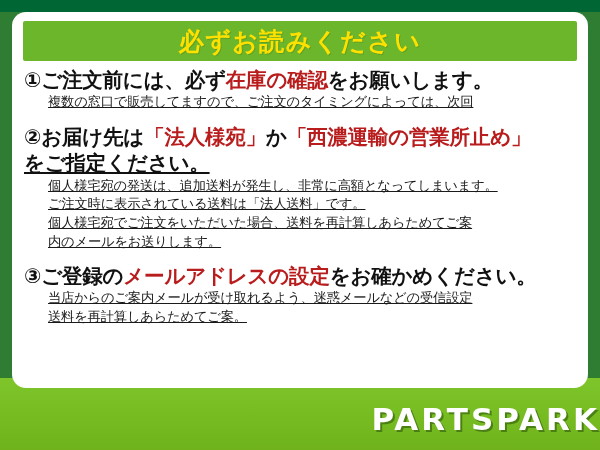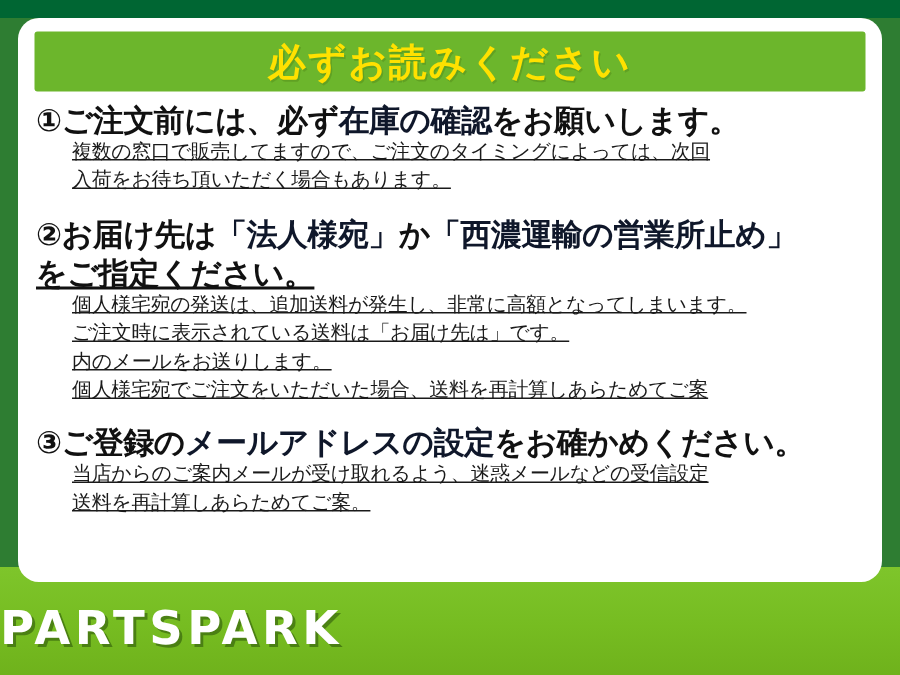--- a/index.html
+++ b/index.html
@@ -75,21 +75,21 @@
     line-height: 1.28;
     letter-spacing: -0.2px;
     white-space: nowrap;
     padding-left: 2px;
   }
   .item-head.wrapline {
     padding-left: 2px;
     text-decoration: underline;
   }
   .hl {
-    color: #0f172a;
+    color: #b91c1c;
   }
   .item-sub {
     color: #1a1a1a;
     font-size: 13.3px;
     font-weight: normal;
     line-height: 1.42;
     letter-spacing: -0.2px;
     padding-left: 26px;
     white-space: nowrap;
     text-decoration: underline;
@@ -99,21 +99,21 @@
   .spacer-3 { height: 9px; }
 
   .footer {
     position: absolute;
     left: 0;
     right: 0;
     bottom: 0;
     height: 62px;
     display: flex;
     align-items: center;
-    justify-content: flex-start;
+    justify-content: flex-end;
     pointer-events: none;
   }
   .brand {
     color: #ffffff;
     font-size: 31px;
     font-weight: bold;
     letter-spacing: 3px;
     text-shadow: 2px 2px 0 rgba(40,80,10,0.55);
     font-family: "DejaVu Sans", "Liberation Sans", sans-serif;
   }
@@ -127,32 +127,31 @@
 
   <div class="card">
 
     <div class="title-bar">
       <span class="title-text">必ずお読みください</span>
     </div>
 
     <div class="item">
       <div class="item-head"><span>①</span><span>ご注文前には、必ず</span><span class="hl">在庫の確認</span><span>をお願いします。</span></div>
       <div class="item-sub">複数の窓口で販売してますので、ご注文のタイミングによっては、次回</div>
-      <div class="item-sub">入荷をお待ち頂いただく場合もあります。</div>
     </div>
 
     <div class="spacer-2"></div>
 
     <div class="item">
       <div class="item-head"><span>②</span><span>お届け先は</span><span class="hl">「法人様宛」</span><span>か</span><span class="hl">「西濃運輸の営業所止め」</span></div>
       <div class="item-head wrapline">をご指定ください。</div>
       <div class="item-sub">個人様宅宛の発送は、追加送料が発生し、非常に高額となってしまいます。</div>
-      <div class="item-sub">ご注文時に表示されている送料は「お届け先は」です。</div>
+      <div class="item-sub">ご注文時に表示されている送料は「法人送料」です。</div>
+      <div class="item-sub">個人様宅宛でご注文をいただいた場合、送料を再計算しあらためてご案</div>
       <div class="item-sub">内のメールをお送りします。</div>
-      <div class="item-sub">個人様宅宛でご注文をいただいた場合、送料を再計算しあらためてご案</div>
     </div>
 
     <div class="spacer-3"></div>
 
     <div class="item">
       <div class="item-head"><span>③</span><span>ご登録の</span><span class="hl">メールアドレスの設定</span><span>をお確かめください。</span></div>
       <div class="item-sub">当店からのご案内メールが受け取れるよう、迷惑メールなどの受信設定</div>
       <div class="item-sub">送料を再計算しあらためてご案。</div>
     </div>
 

